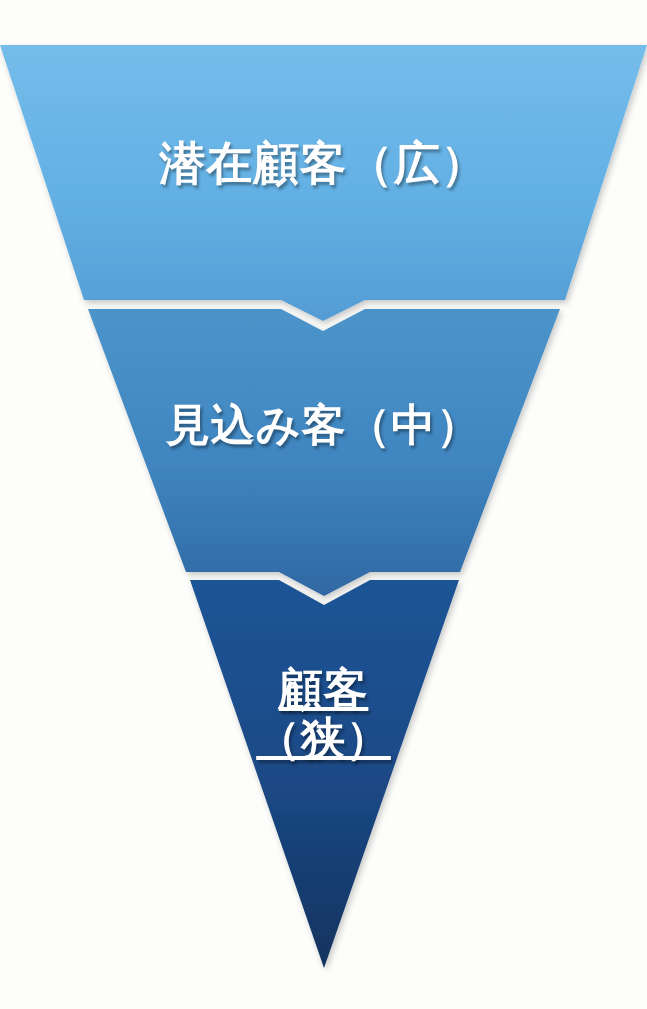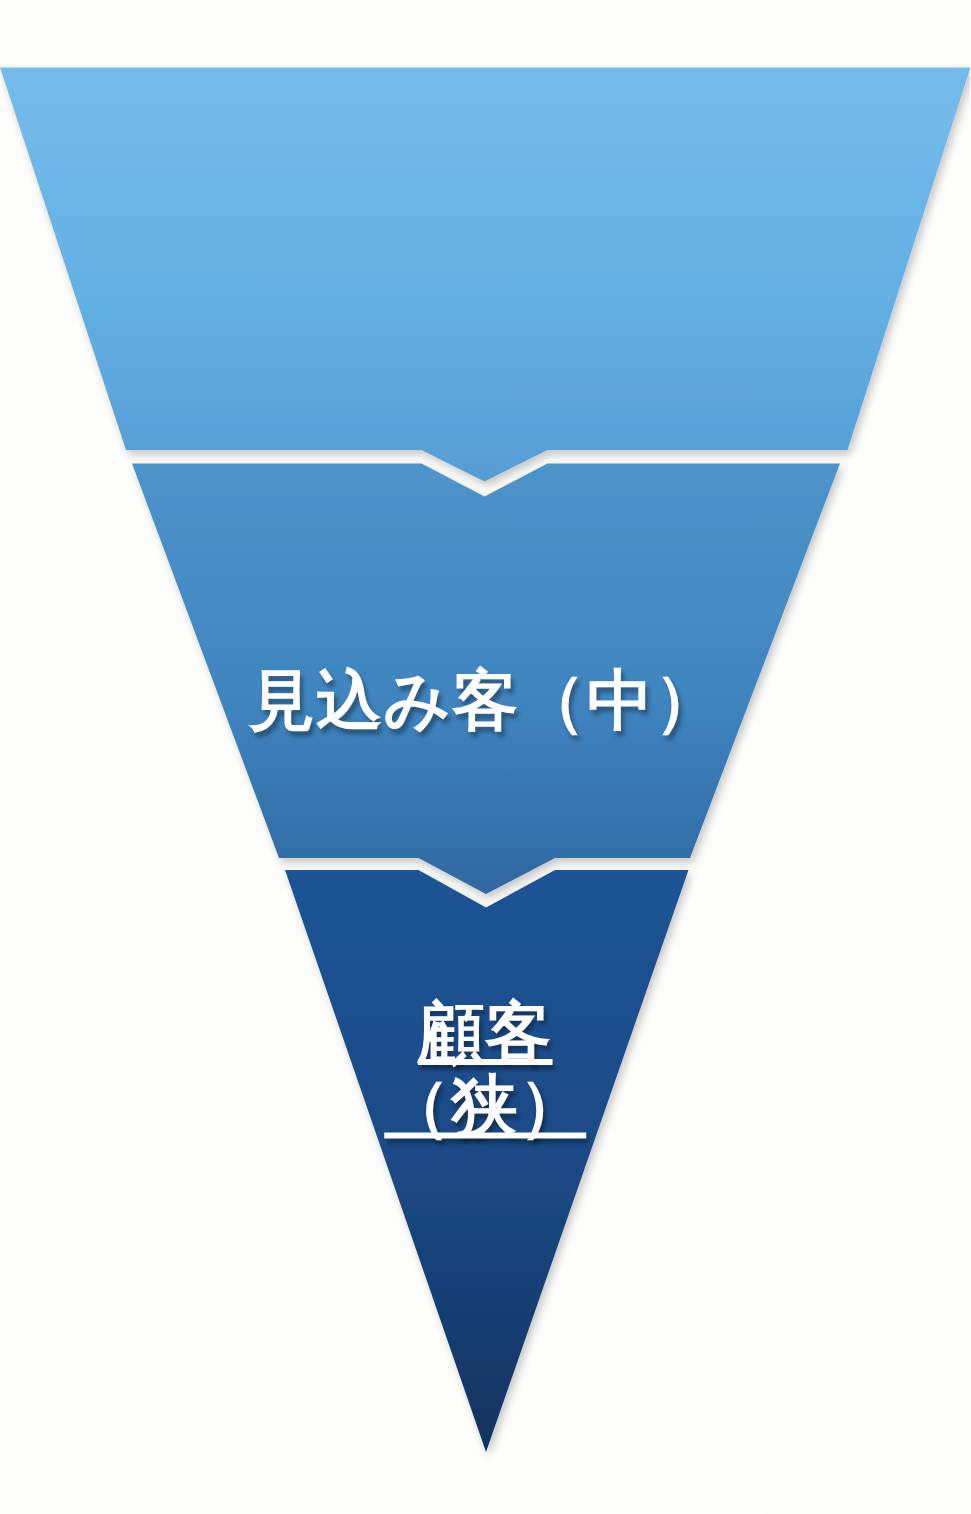--- a/index.html
+++ b/index.html
@@ -38,21 +38,20 @@
     pointer-events: none;
     white-space: pre-line;
   }
   #label-stage-1 {
     top: 138px;
     font-size: 46px;
   }
   #label-stage-2 {
     top: 400px;
     font-size: 44px;
-    margin-top: 43px;
   }
   #label-stage-3 {
     top: 664px;
     font-size: 44px;
     text-decoration: underline;
   }
 </style>
 </head>
 <body>
 
@@ -80,19 +79,20 @@
       </filter>
     </defs>
 
     <polygon filter="url(#soft-shadow)" fill="url(#grad-stage-1)" points="0,45 647,45 565,300 365,300 323,321 281,300 84,300"></polygon>
 
     <polygon filter="url(#soft-shadow)" fill="url(#grad-stage-2)" points="88,309 281,309 323,331 365,309 560,309 460,572 370,572 324,596 279,572 186,572"></polygon>
 
     <polygon filter="url(#soft-shadow)" fill="url(#grad-stage-3)" points="190,580 279,580 324,605 370,580 459,580 324,968"></polygon>
   </svg>
 
+  <div class="seg-label" id="label-stage-1">潜在顧客（広）</div>
 
   <div class="seg-label" id="label-stage-2">見込み客（中）</div>
 
   <div class="seg-label" id="label-stage-3">顧客
 （狭）</div>
 
 </div>
 
 </body></html>

